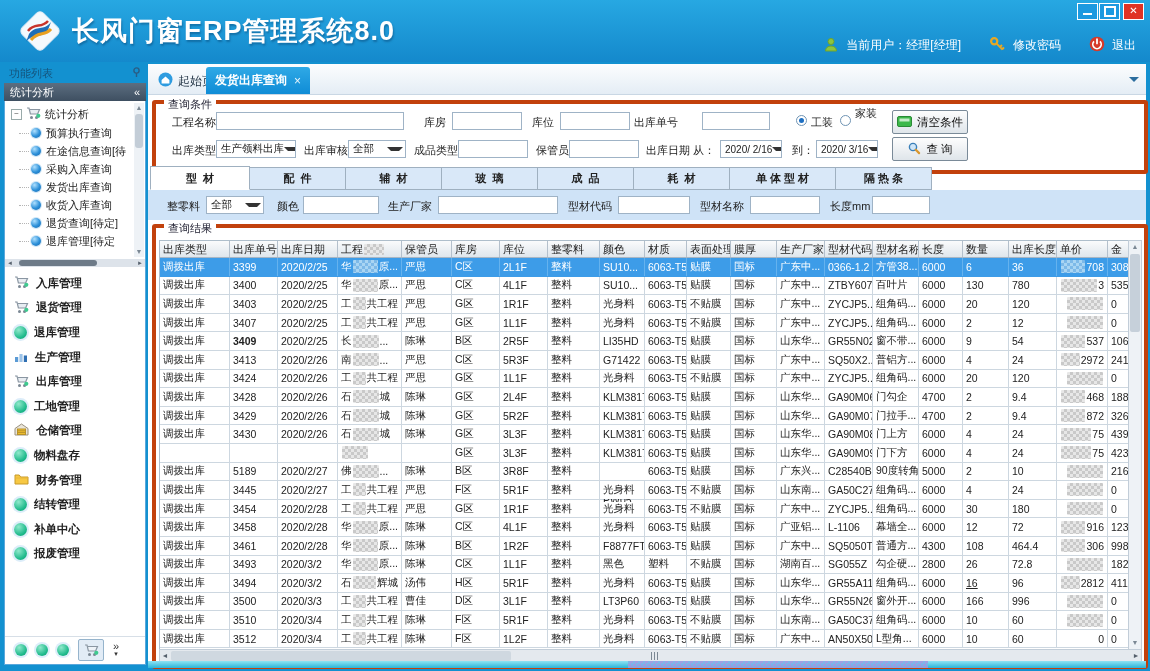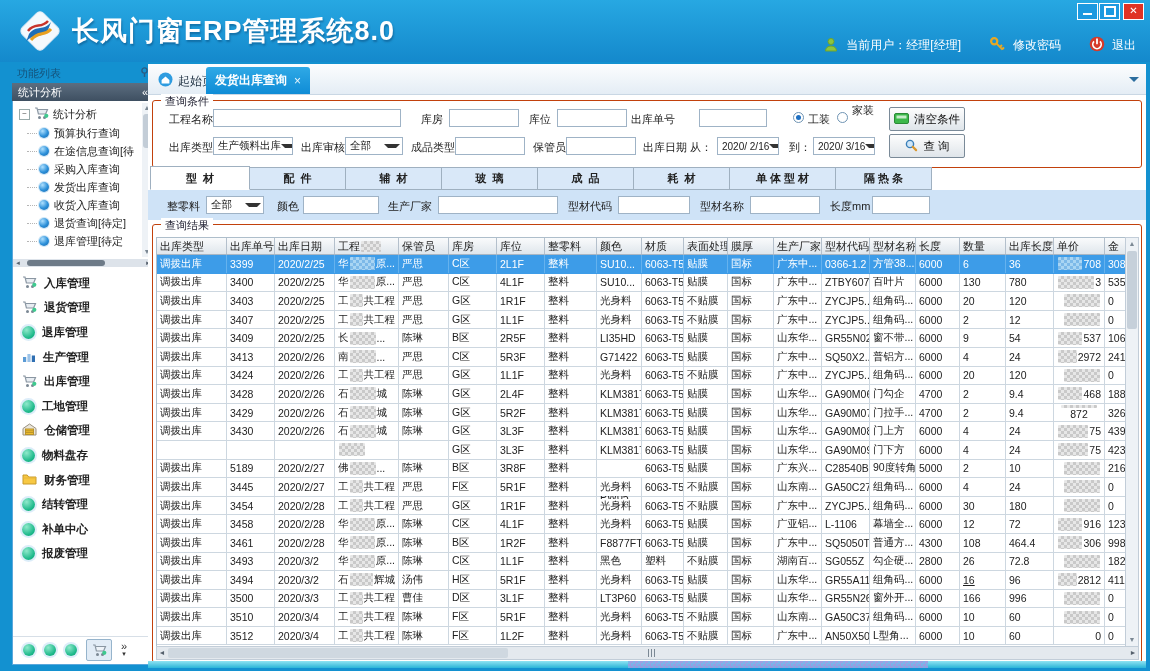--- a/index.html
+++ b/index.html
@@ -14,21 +14,21 @@
   .winctl{position:absolute;top:3px;height:15px;width:19px;border:1px solid #fff;
           background:#1d9ae0;color:#fff;font-size:10px;line-height:13px;text-align:center;cursor:default;}
   #btn-min{right:52px}#btn-max{right:30px}
   #btn-close{right:6px;background:#e03324;font-weight:bold;}
   #btn-min i{display:block;width:9px;height:2px;background:#fff;margin:9px auto 0;}
   #btn-max i{display:block;width:8px;height:7px;border:2px solid #fff;margin:2px auto 0;}
   #user-row{position:absolute;right:14px;top:36px;display:flex;align-items:center;gap:7px;
             color:#fff;font-size:12px;white-space:nowrap;}
   #user-row .gap{width:14px;}
   
-  #sidebar{position:absolute;left:12px;top:64px;width:142px;height:603px;}
+  #sidebar{position:absolute;left:4px;top:64px;width:142px;height:603px;}
   #func-title{height:17px;padding:1px 5px;color:#14557e;display:flex;justify-content:space-between;align-items:center;}
   #acc-header{height:18px;background:linear-gradient(#5c6e80,#3e4f61);color:#fff;
               display:flex;justify-content:space-between;align-items:center;padding:0 6px;font-size:11px;}
   #side-panel{position:absolute;left:0;top:37px;right:0;bottom:2px;background:#fff;border:1px solid #5aa8dc;border-top:none;}
   #tree{position:absolute;left:0;top:0;right:0;height:166px;overflow:hidden;}
   #tree-root{display:flex;align-items:center;gap:4px;padding:5px 0 2px 6px;font-size:11px;}
   .expander{width:9px;height:9px;border:1px solid #9aa;background:#fff;font-size:8px;line-height:7px;text-align:center;color:#555;}
   #tree-list{list-style:none;margin:0;padding:0 0 0 26px;position:relative;}
   #tree-list:before{content:"";position:absolute;left:-12px;top:-4px;bottom:8px;border-left:1px dotted #b5b5b5;}
   #tree-list li{height:18px;display:flex;align-items:center;gap:5px;white-space:nowrap;position:relative;}
@@ -55,21 +55,21 @@
   #chev small{display:block;font-size:7px;color:#333;}
   
   #main{position:absolute;left:148px;top:64px;width:998px;height:604px;background:#fff;}
   #tabbar{position:absolute;left:0;top:0;right:0;height:30px;background:linear-gradient(#fcfdfe,#e4edf5);
           border-bottom:1px solid #c9d7e4;}
   #home-tab{position:absolute;left:10px;top:6px;height:22px;display:flex;align-items:center;gap:5px;color:#234;font-size:12px;}
   #active-tab{position:absolute;left:58px;top:3px;height:27px;padding:0 9px;display:flex;align-items:center;gap:7px;
               background:linear-gradient(#2fa9e6,#0f8cd6);color:#fff;font-weight:bold;font-size:12px;border-radius:3px 3px 0 0;}
   #active-tab .x{font-weight:normal;font-size:12px;opacity:.9;}
   #tab-drop{position:absolute;right:7px;top:13px;width:0;height:0;border:5px solid transparent;border-top-color:#2b6d9e;}
-  .gbox{position:absolute;border:1px solid #c2410c;border-radius:3px;}
+  .gbox{position:absolute;border:4px solid #c2410c;border-radius:3px;}
   .gbox>.glabel{position:absolute;top:-7px;left:8px;background:#fff;padding:0 4px;color:#223;font-size:11px;}
   #qbox{left:4px;top:36px;width:988px;height:66px;}
   .flabel{position:absolute;white-space:nowrap;color:#222;}
   .tin{position:absolute;height:18px;border:1px solid #9fb3c6;background:#fff;box-sizing:border-box;}
   .combo{position:absolute;height:18px;border:1px solid #9fb3c6;background:#fff;box-sizing:border-box;
          display:flex;align-items:center;justify-content:space-between;padding:0 2px 0 4px;font-size:10.5px;white-space:nowrap;overflow:hidden;}
   .combo .car{width:0;height:0;border:4px solid transparent;border-top-color:#333;margin-top:4px;flex:0 0 8px;}
   .radio{position:absolute;width:11px;height:11px;border:1px solid #6f94b4;border-radius:50%;background:#fff;box-sizing:border-box;}
   .radio.on:after{content:"";position:absolute;left:2px;top:2px;width:5px;height:5px;border-radius:50%;background:#1d6fc2;}
   .fbtn{position:absolute;height:22px;display:flex;align-items:center;justify-content:center;gap:5px;
@@ -587,21 +587,21 @@
           <div class="td" style="flex-basis: 48px;">12</div>
           <div class="td num" style="flex-basis: 51px;">
             <span></span>
             <span class="mosaic m-price"></span>
             <span></span>
           </div>
           <div class="td" style="flex-basis: 40px;">0</div>
         </div>
         <div class="tr">
           <div class="td" style="flex-basis: 70px;">调拨出库</div>
-          <div class="td" style="flex-basis: 48px;">3409</div>
+          <div class="td" style="flex-basis: 48px; font-weight: bold;">3409</div>
           <div class="td" style="flex-basis: 60px;">2020/2/25</div>
           <div class="td" style="flex-basis: 64px;">
             <span>长</span>
             <span class="mosaic m-proj"></span>
             <span>...</span>
           </div>
           <div class="td" style="flex-basis: 50px;">陈琳</div>
           <div class="td" style="flex-basis: 48px;">B区</div>
           <div class="td" style="flex-basis: 48px;">2R5F</div>
           <div class="td" style="flex-basis: 52px;">整料</div>
@@ -728,21 +728,21 @@
           <div class="td" style="flex-basis: 45px;">KLM3817</div>
           <div class="td" style="flex-basis: 42px;">6063-T5</div>
           <div class="td" style="flex-basis: 44px;">贴膜</div>
           <div class="td" style="flex-basis: 46px;">国标</div>
           <div class="td" style="flex-basis: 48px;">山东华...</div>
           <div class="td" style="flex-basis: 48px;">GA90M07.</div>
           <div class="td" style="flex-basis: 46px;">门拉手...</div>
           <div class="td" style="flex-basis: 44px;">4700</div>
           <div class="td" style="flex-basis: 46px;">2</div>
           <div class="td" style="flex-basis: 48px;">9.4</div>
-          <div class="td num" style="flex-basis: 51px; flex-direction: column;">
+          <div class="td num" style="flex-basis: 51px;">
             <span></span>
             <span class="mosaic m-price"></span>
             <span>872</span>
           </div>
           <div class="td" style="flex-basis: 40px;">326</div>
         </div>
         <div class="tr">
           <div class="td" style="flex-basis: 70px;">调拨出库</div>
           <div class="td" style="flex-basis: 48px;">3430</div>
           <div class="td" style="flex-basis: 60px;">2020/2/26</div>

